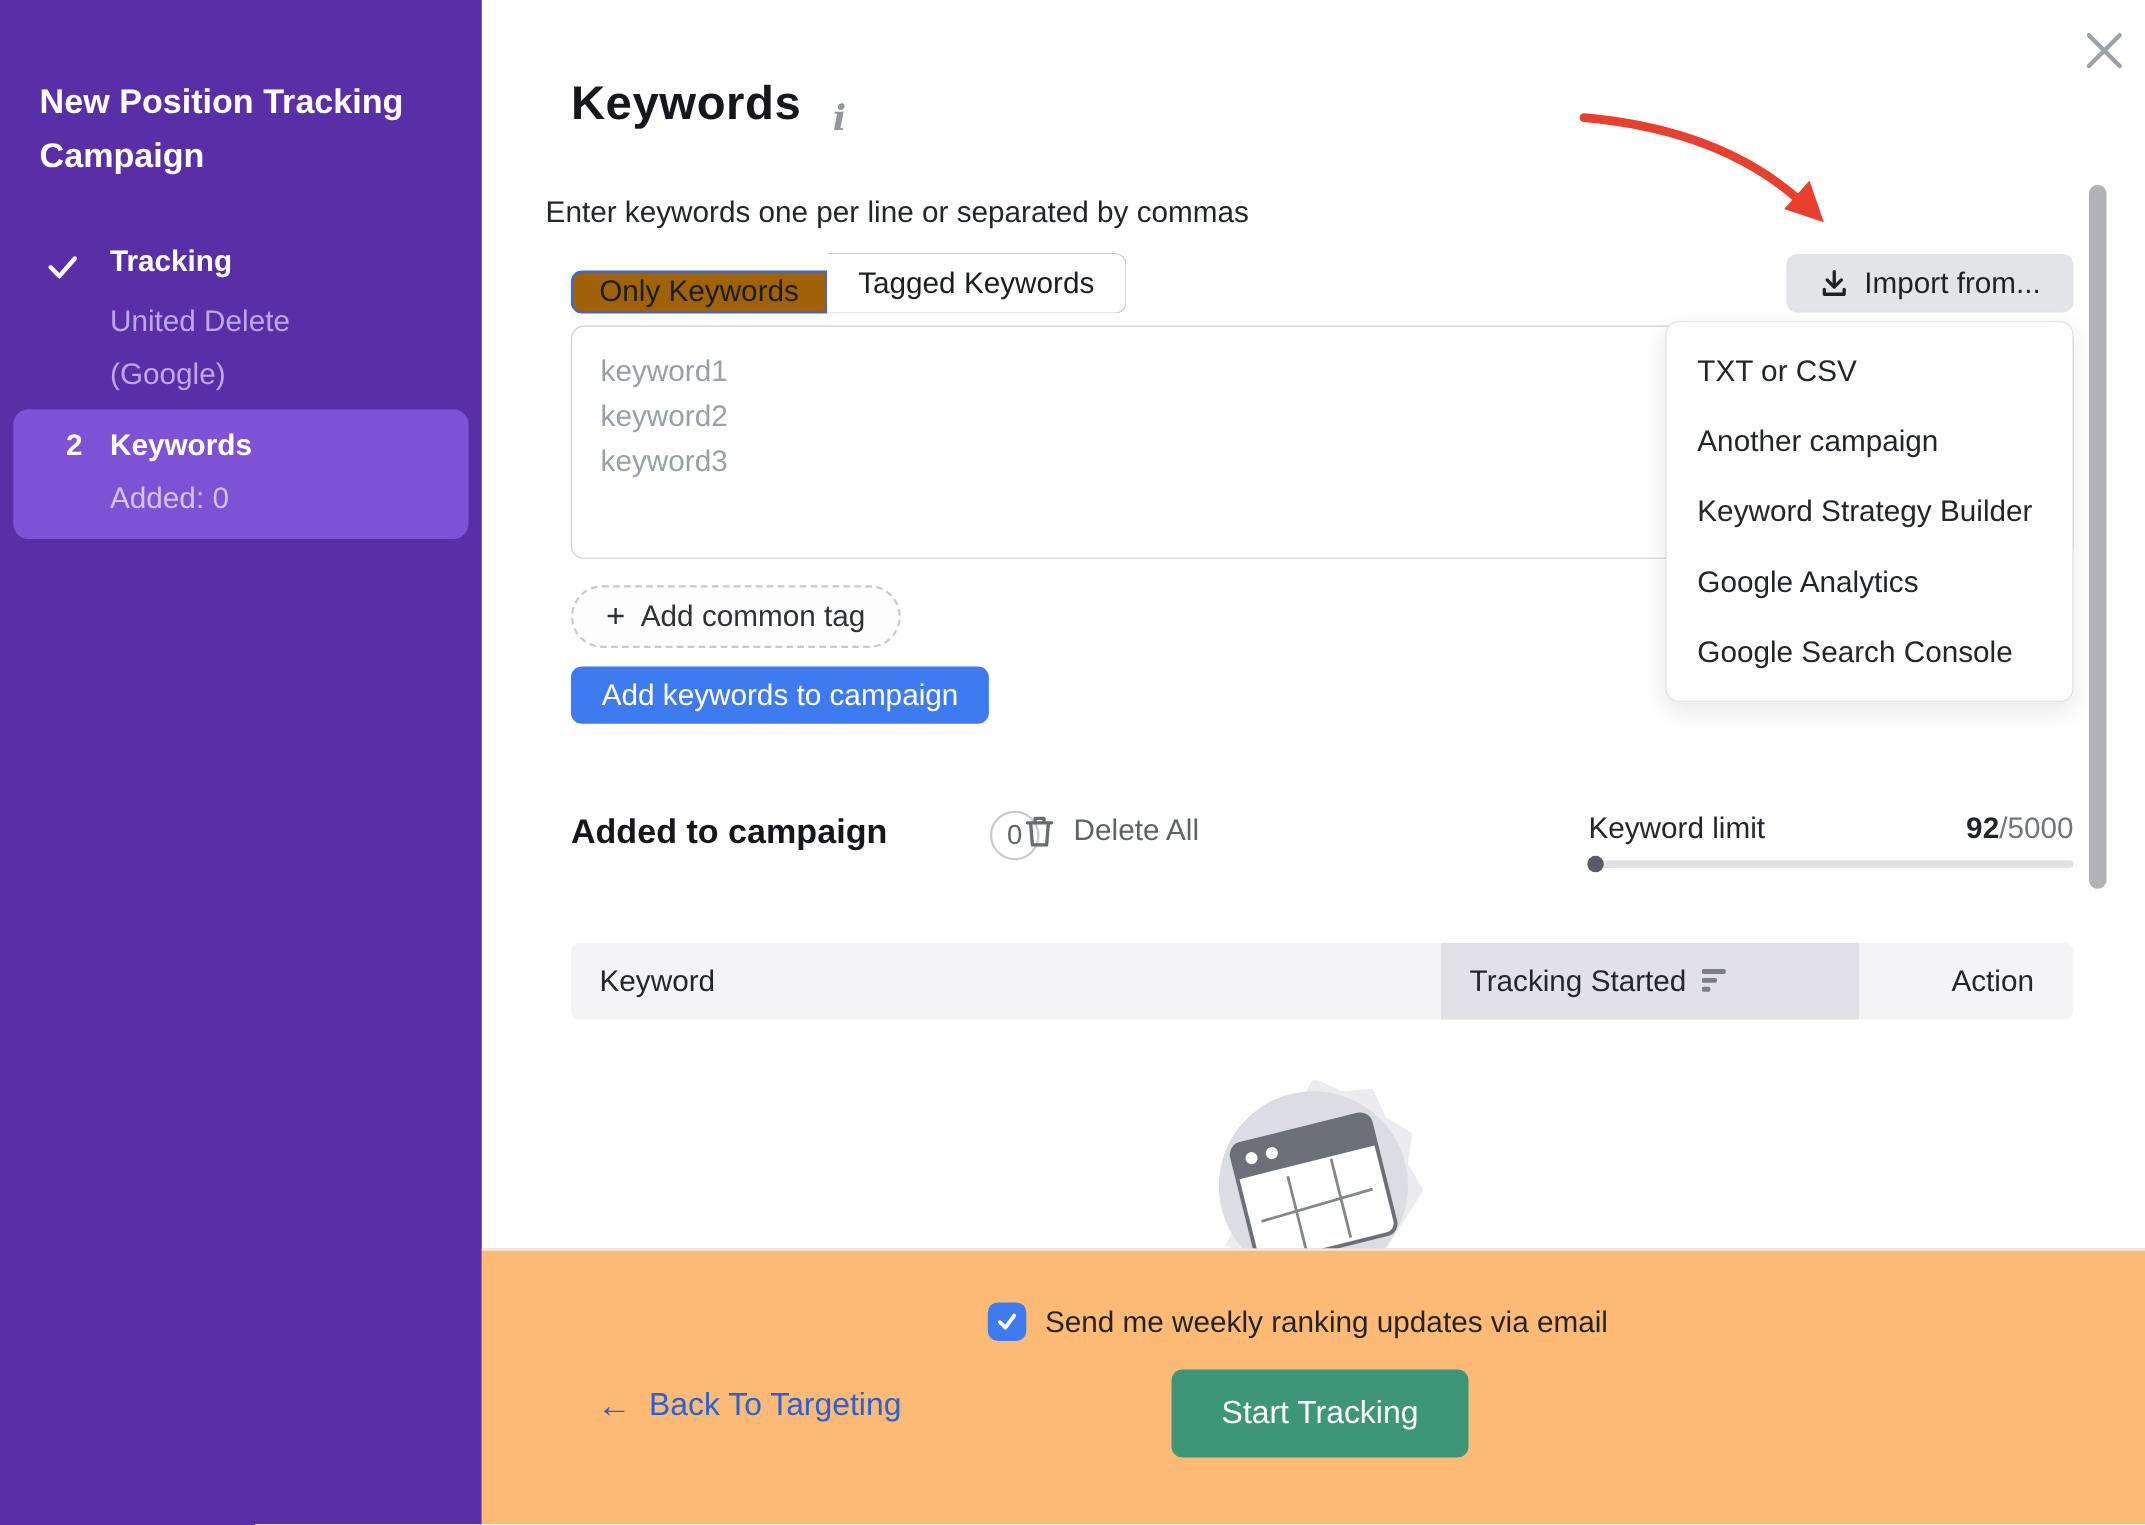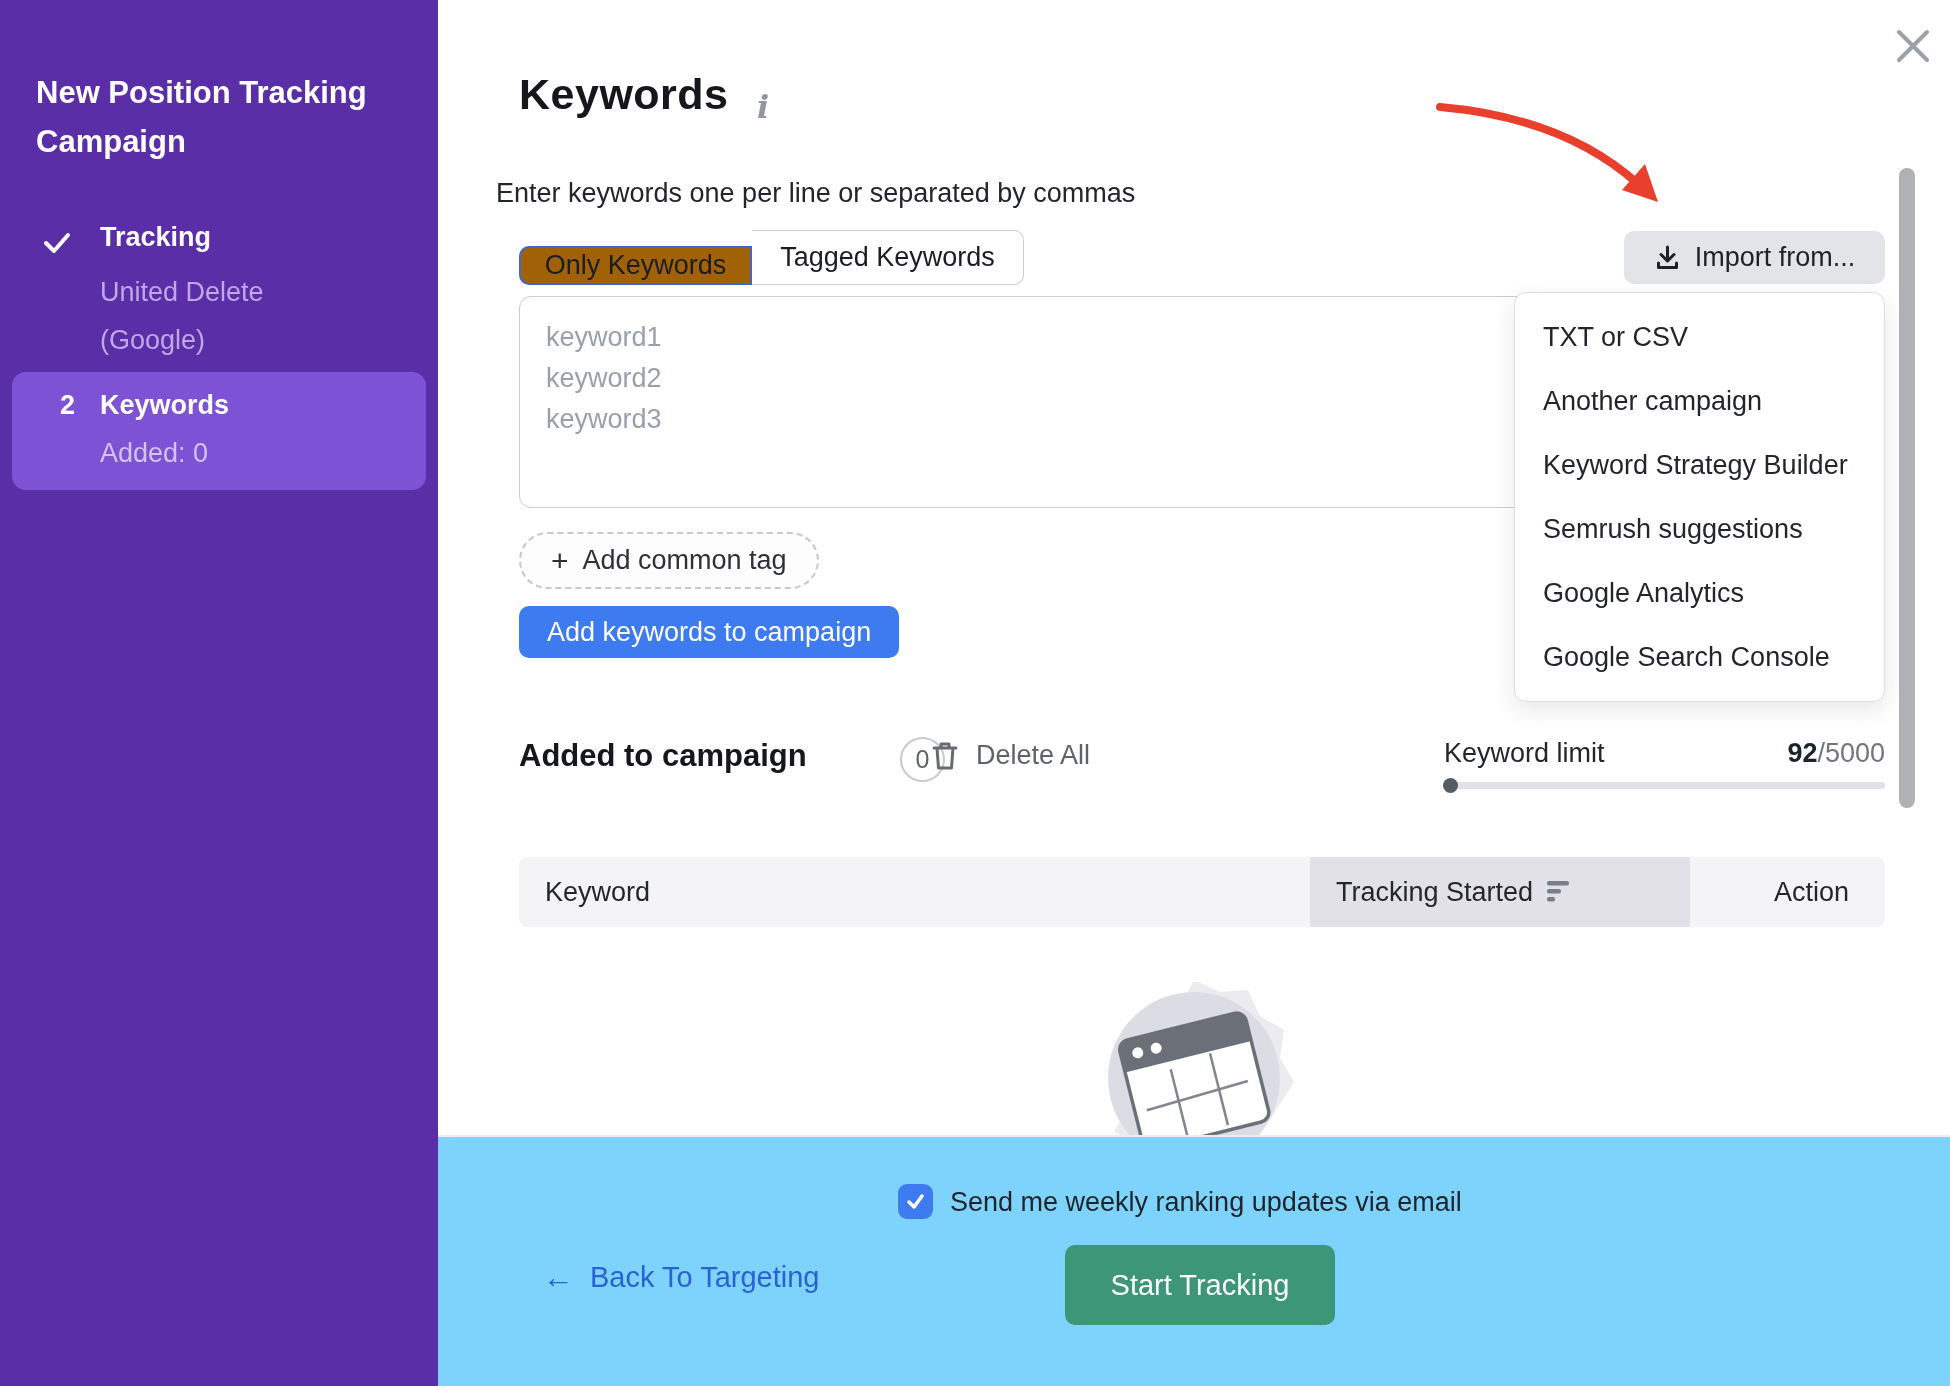--- a/index.html
+++ b/index.html
@@ -56,21 +56,21 @@
   .table-header { position:absolute; left:519px; top:857px; display:flex; height:70px; border-radius:8px; overflow:hidden; }
   .th { display:flex; align-items:center; font-size:27px; color:#23262B; padding-left:26px; }
   .th-keyword { width:791px; background:#F4F4F6; }
   .th-tracking { width:380px; background:#E1E1E7; gap:14px; cursor:pointer; }
   .th-action { width:195px; background:#F4F4F6; padding-left:84px; }
 
   
   .empty-illustration { position:absolute; left:1072px; top:982px; z-index:5; }
 
   
-  .footer { position:absolute; left:438px; top:1135px; width:1512px; height:251px; background:#7dd3fc; border-top:2px solid #EDEDEF; z-index:20; }
+  .footer { position:absolute; left:438px; top:1135px; width:1512px; height:251px; background:#fdba74; border-top:2px solid #EDEDEF; z-index:20; }
   .email-check { position:absolute; left:460px; top:47px; width:35px; height:35px; background:#3E7BF0; border-radius:9px; display:flex; align-items:center; justify-content:center; cursor:pointer; }
   .email-label { position:absolute; left:512px; top:50px; font-size:27px; color:#1F242B; }
   .back-link { position:absolute; left:105px; top:124px; display:flex; align-items:center; gap:16px; font-size:29px; color:#2A62D6; cursor:pointer; }
   .back-arrow { font-size:31px; line-height:29px; }
   .start-btn { position:absolute; left:627px; top:108px; width:270px; height:80px; background:#3E9678; border:none; border-radius:10px; color:#fff; font-size:29px; font-family:"Liberation Sans", sans-serif; cursor:pointer; }
 
   
   .arrow-overlay { position:absolute; left:0; top:0; z-index:40; pointer-events:none; }
   .scrollbar-thumb { position:absolute; left:1899px; top:168px; width:16px; height:640px; border-radius:8px; background:#AFB1B5; z-index:50; cursor:pointer; }
 </style>
@@ -121,21 +121,20 @@
   </div>
 
   <textarea class="kw-textarea" placeholder="keyword1
 keyword2
 keyword3" style=""></textarea>
 
   <div class="dropdown">
     <div class="dropdown-item">TXT or CSV</div>
     <div class="dropdown-item">Another campaign</div>
     <div class="dropdown-item">Keyword Strategy Builder</div>
-    <div class="dropdown-item">Semrush suggestions</div>
     <div class="dropdown-item">Google Analytics</div>
     <div class="dropdown-item">Google Search Console</div>
   </div>
 
   <svg class="arrow-overlay" width="1950" height="1386" viewBox="0 0 1950 1386">
     <path d="M 1440 107 Q 1565 118 1638 184" fill="none" stroke="#E8402C" stroke-width="8" stroke-linecap="round"></path>
     <polygon points="1658,202 1622,190 1645,164" fill="#E8402C"></polygon>
   </svg>
 
   <div class="add-tag-btn">

